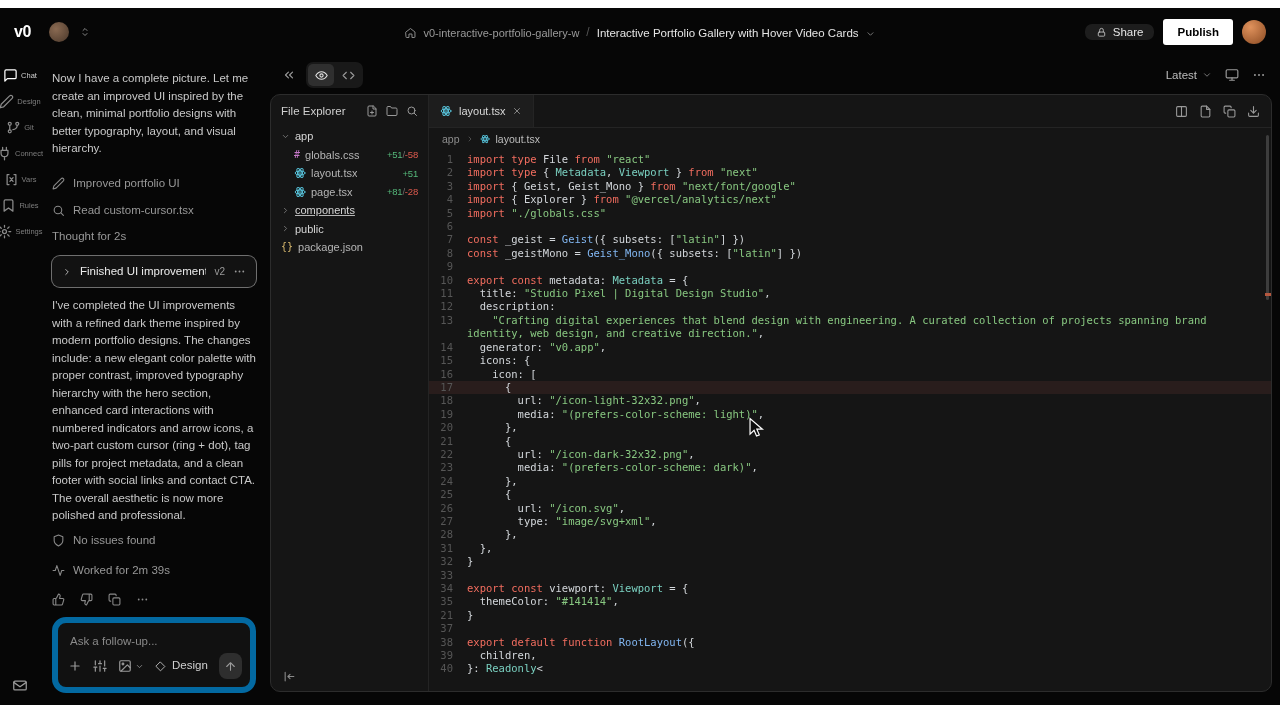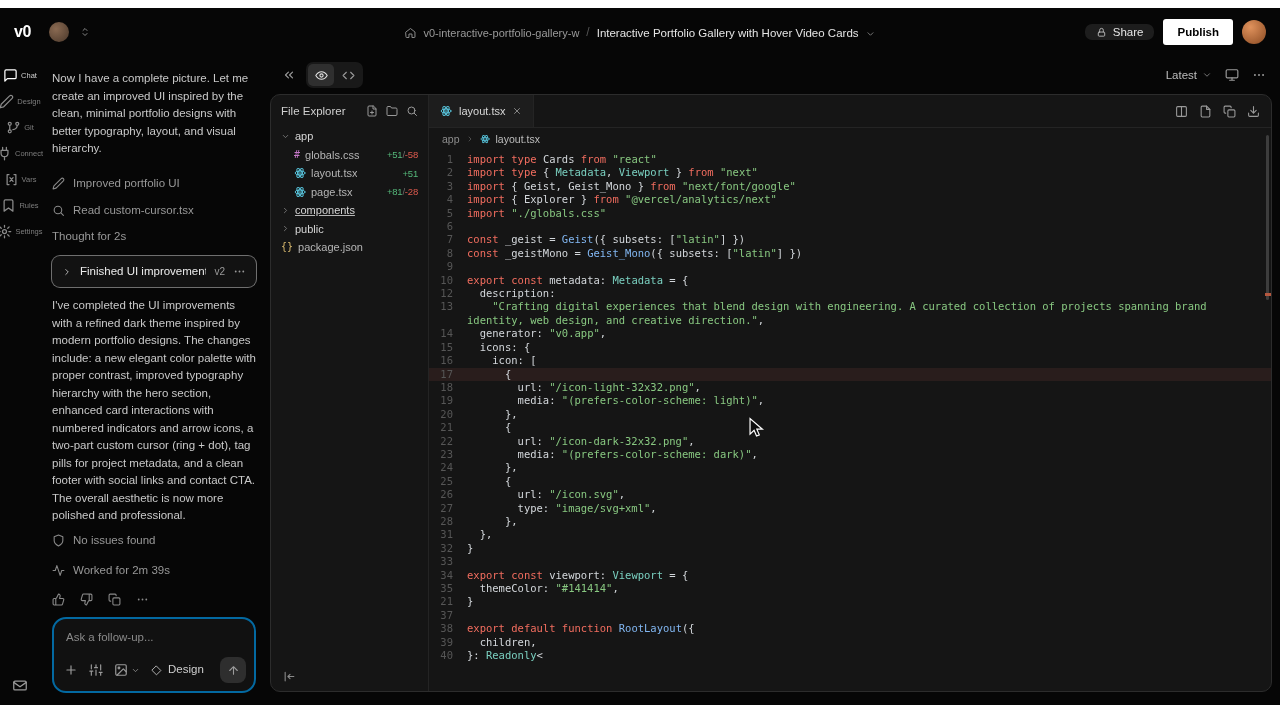--- a/index.html
+++ b/index.html
@@ -46,21 +46,21 @@
 .task-card{margin:6px 0 8px 0;height:31px;border-radius:8px;background:#121212;box-shadow:0 0 0 1px #6f6f6f;display:flex;align-items:center;gap:8px;padding:0 10px;cursor:pointer}
 .task-card .chev{width:10px;height:10px;color:#cfcfcf}
 .task-label{flex:1;color:#ececec;font-size:11.5px;white-space:nowrap;overflow:hidden}
 .task-ver{font-size:10px;color:#9a9a9a}
 .task-more{width:13px;height:13px;color:#9a9a9a;cursor:pointer}
 .chat-summary{margin-top:10px}
 .status-row{display:flex;align-items:center;gap:8px;height:28px;color:#989898;margin-top:2px}
 .status-row .ic{width:13px;height:13px;color:#8a8a8a}
 .feedback{display:flex;align-items:center;gap:15px;margin-top:8px;color:#8a8a8a}
 .feedback .ic{width:13px;height:13px;cursor:pointer}
-.chat-input{position:absolute;left:12px;right:12px;bottom:12px;height:76px;border:2px solid #0369a1;border-radius:14px;background:#111;padding:10px 12px;cursor:text}
+.chat-input{position:absolute;left:12px;right:12px;bottom:12px;height:76px;border:6px solid #0369a1;border-radius:14px;background:#111;padding:10px 12px;cursor:text}
 .ci-placeholder{font-size:11.5px;color:#8a8a8a}
 .ci-row{position:absolute;left:10px;right:8px;bottom:8px;display:flex;align-items:center;gap:11px;color:#9a9a9a}
 .ci-row .ic{width:14px;height:14px;cursor:pointer}
 .ci-group{display:flex;align-items:center;gap:3px;cursor:pointer}
 .ci-group .chev{width:9px;height:9px}
 .ci-design{display:flex;align-items:center;gap:6px;color:#cfcfcf;font-size:11.5px;cursor:pointer}
 .ci-design .ic{width:11px;height:11px;color:#bdbdbd}
 .ci-send{margin-left:auto;width:26px;height:26px;border-radius:8px;background:#2e2e2e;display:flex;align-items:center;justify-content:center;cursor:pointer}
 .ci-send .ic{width:13px;height:13px;color:#9c9c9c}
 
@@ -568,21 +568,21 @@
                   <ellipse cx="12" cy="12" rx="10" ry="4" transform="rotate(60 12 12)"></ellipse>
                   <ellipse cx="12" cy="12" rx="10" ry="4" transform="rotate(120 12 12)"></ellipse>
                   <circle cx="12" cy="12" r="1.7" fill="currentColor" stroke="none"></circle>
                 </svg>
               </span>
             <span class="crumb-file">layout.tsx</span>
           </div>
           <div class="code">
               <div class="cl">
                 <span class="ln">1</span>
-                <span class="lc"><span class="tk-k">import</span><span class="tk-p"> </span><span class="tk-k">type</span><span class="tk-p"> Cards </span><span class="tk-k">from</span><span class="tk-p"> </span><span class="tk-s">"react"</span></span>
+                <span class="lc"><span class="tk-k">import</span><span class="tk-p"> </span><span class="tk-k">type</span><span class="tk-p"> File </span><span class="tk-k">from</span><span class="tk-p"> </span><span class="tk-s">"react"</span></span>
               </div>
               <div class="cl">
                 <span class="ln">2</span>
                 <span class="lc"><span class="tk-k">import</span><span class="tk-p"> </span><span class="tk-k">type</span><span class="tk-p"> { </span><span class="tk-t2">Metadata</span><span class="tk-p">, </span><span class="tk-t2">Viewport</span><span class="tk-p"> } </span><span class="tk-k">from</span><span class="tk-p"> </span><span class="tk-s">"next"</span></span>
               </div>
               <div class="cl">
                 <span class="ln">3</span>
                 <span class="lc"><span class="tk-k">import</span><span class="tk-p"> { </span><span class="tk-p">Geist</span><span class="tk-p">, </span><span class="tk-p">Geist_Mono</span><span class="tk-p"> } </span><span class="tk-k">from</span><span class="tk-p"> </span><span class="tk-s">"next/font/google"</span></span>
               </div>
               <div class="cl">
@@ -605,20 +605,24 @@
                 <span class="ln">8</span>
                 <span class="lc"><span class="tk-k">const</span><span class="tk-p"> _geistMono = </span><span class="tk-fn">Geist_Mono</span><span class="tk-p">({ subsets: [</span><span class="tk-s">"latin"</span><span class="tk-p">] })</span></span>
               </div>
               <div class="cl">
                 <span class="ln">9</span>
                 <span class="lc"></span>
               </div>
               <div class="cl">
                 <span class="ln">10</span>
                 <span class="lc"><span class="tk-k">export</span><span class="tk-p"> </span><span class="tk-k">const</span><span class="tk-p"> metadata: </span><span class="tk-t2">Metadata</span><span class="tk-p"> = {</span></span>
+              </div>
+              <div class="cl">
+                <span class="ln">11</span>
+                <span class="lc"><span class="tk-p">  title: </span><span class="tk-s">"Studio Pixel | Digital Design Studio"</span><span class="tk-p">,</span></span>
               </div>
               <div class="cl">
                 <span class="ln">12</span>
                 <span class="lc"><span class="tk-p">  description:</span></span>
               </div>
               <div class="cl">
                 <span class="ln">13</span>
                 <span class="lc"><span class="tk-p">    </span><span class="tk-s">"Crafting digital experiences that blend design with engineering. A curated collection of projects spanning brand identity, web design, and creative direction."</span><span class="tk-p">,</span></span>
               </div>
               <div class="cl">

